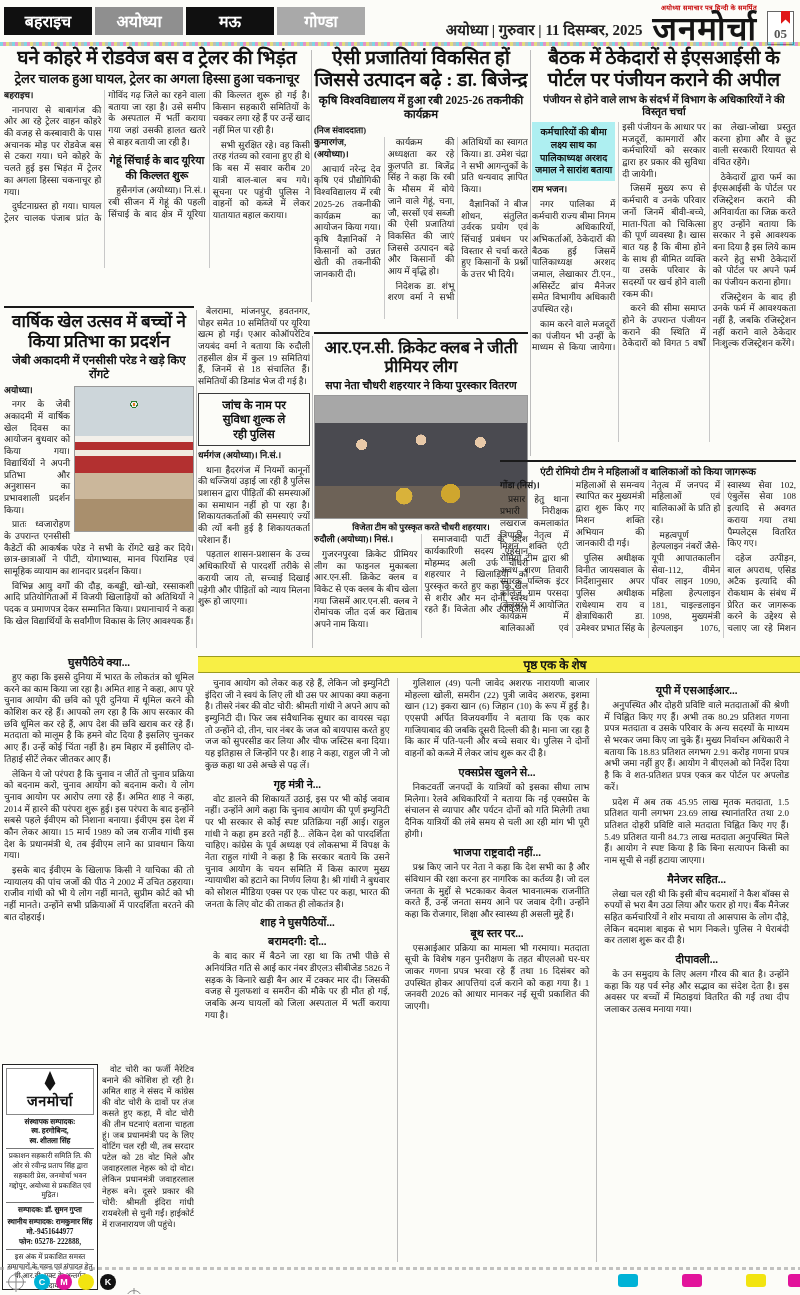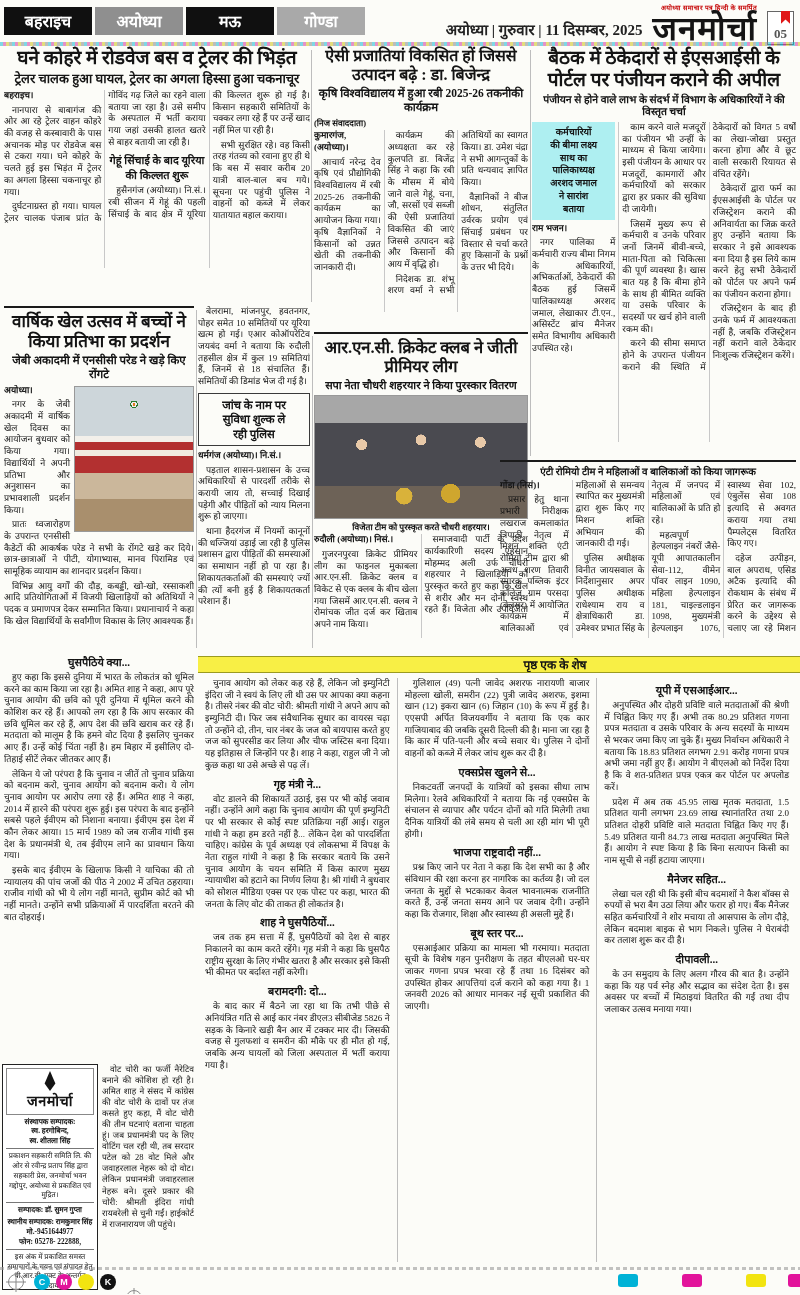--- a/index.html
+++ b/index.html
@@ -36,30 +36,30 @@
   .cols{column-gap:7px;column-rule:1px solid #c8c8c8;height:100%}
   .c3{column-count:3}.c2{column-count:2}.c4{column-count:4}
   .topline{border-top:2px solid #1a1a1a;padding-top:3px}
   .vr{position:absolute;width:1px;background:#bdbdbd}
   
   .lead{left:4px;top:46px;width:306px;height:258px}
   .lead .headline{font-size:19px}
   .lead .subhead{font-size:13px}
   .lead-body{height:178px}
   .agri{left:314px;top:46px;width:214px;height:296px}
-  .agri .headline{font-size:16px}
+  .agri .headline{font-size:19px}
   .agri .subhead{font-size:11.5px}
   .byline{font-size:8.5px;font-weight:bold;margin:0 0 2px}
   .agri-body{height:182px}
   .esic{left:532px;top:46px;width:264px;height:410px}
   .esic .headline{font-size:19px}
   .esic .subhead{font-size:10.5px}
   .esic-body{height:320px}
   .hibox{background:#aeeff1;font-size:9.5px;font-weight:bold;line-height:1.35;
-         padding:4px 18px;text-align:center;margin-bottom:3px}
+         padding:4px 3px;text-align:center;margin-bottom:3px}
   .sports{left:4px;top:306px;width:190px;height:342px}
   .sports .headline{font-size:17px}
   .sports .subhead{font-size:11.5px}
   .photo{border:1px solid #999}
   .photo-sports{float:right;width:120px;height:146px;margin:1px 0 2px 4px;
     background:
       radial-gradient(circle 5px at 50% 12%,#e07820 0 30%,#eee 30% 55%,#2d7a2d 55% 75%,transparent 76%),
       linear-gradient(180deg,#cdd6da 0 34%,#f3f0ea 34% 38%,#b33030 38% 44%,#f0eadf 44% 48%,#b33030 48% 60%,#cbb79b 60% 78%,#a98f6d 78% 100%);
   }
   .photo-cricket{width:100%;height:124px;margin:2px 0;
@@ -186,22 +186,22 @@
 </div>
 <div class="vr" style="left:196px;top:310px;height:338px"></div>
 
 <div class="abs m1">
   <div>
       <p class="para">बेलरामा, मांजनपुर, हवतनगर, पोहर समेत 10 समितियों पर यूरिया खत्म हो गई। एआर कोऑपरेटिव जयबंद वर्मा ने बताया कि रुदौली तहसील क्षेत्र में कुल 19 समितियां हैं, जिनमें से 18 संचालित हैं। समितियों की डिमांड भेज दी गई है।</p>
     </div>
   <div class="boxed-head">जांच के नाम पर सुविधा शुल्क ले रही पुलिस</div>
   <div>
       <p class="para dateline">धर्मगंज (अयोध्या)। नि.सं.।</p>
+      <p class="para">थाना हैदरगंज में नियमों कानूनों की धज्जियां उड़ाई जा रही है पुलिस प्रशासन द्वारा पीड़ितों की समस्याओं का समाधान नहीं हो पा रहा है। शिकायतकर्ताओं की समस्याएं ज्यों की त्यों बनी हुई है शिकायतकर्ता परेशान हैं।</p>
       <p class="para">पड़ताल शासन-प्रशासन के उच्च अधिकारियों से पारदर्शी तरीके से करायी जाय तो, सच्चाई दिखाई पड़ेगी और पीड़ितों को न्याय मिलना शुरू हो जाएगा।</p>
-      <p class="para">थाना हैदरगंज में नियमों कानूनों की धज्जियां उड़ाई जा रही है पुलिस प्रशासन द्वारा पीड़ितों की समस्याओं का समाधान नहीं हो पा रहा है। शिकायतकर्ताओं की समस्याएं ज्यों की त्यों बनी हुई है शिकायतकर्ता परेशान हैं।</p>
     </div>
 </div>
 <div class="vr" style="left:312px;top:336px;height:312px"></div>
 
 <div class="abs cricket topline">
   <div class="headline">आर.एन.सी. क्रिकेट क्लब ने जीती प्रीमियर लीग</div>
   <div class="subhead">सपा नेता चौधरी शहरयार ने किया पुरस्कार वितरण</div>
   <div class="photo photo-cricket"></div>
   <div class="caption">विजेता टीम को पुरस्कृत करते चौधरी शहरयार।</div>
   <div class="cols c2 cricket-body">
@@ -230,21 +230,20 @@
     <p class="para">लेकिन ये जो परंपरा है कि चुनाव न जीतें तो चुनाव प्रक्रिया को बदनाम करो, चुनाव आयोग को बदनाम करो। ये लोग चुनाव आयोग पर आरोप लगा रहे हैं। अमित शाह ने कहा, 2014 में हारने की परंपरा शुरू हुई। इस परंपरा के बाद इन्होंने सबसे पहले ईवीएम को निशाना बनाया। ईवीएम इस देश में कौन लेकर आया। 15 मार्च 1989 को जब राजीव गांधी इस देश के प्रधानमंत्री थे, तब ईवीएम लाने का प्रावधान किया गया।</p>
     <p class="para">इसके बाद ईवीएम के खिलाफ किसी ने याचिका की तो न्यायालय की पांच जजों की पीठ ने 2002 में उचित ठहराया। राजीव गांधी को भी ये लोग नहीं मानते, सुप्रीम कोर्ट को भी नहीं मानते। उन्होंने सभी प्रक्रियाओं में पारदर्शिता बरतने की बात दोहराई।</p>
   </div>
 
 <div class="abs cont">
   <div class="cont-col">
       <p class="para">चुनाव आयोग को लेकर कह रहे हैं, लेकिन जो इम्युनिटी इंदिरा जी ने स्वयं के लिए ली थी उस पर आपका क्या कहना है। तीसरे नंबर की वोट चोरी: श्रीमती गांधी ने अपने आप को इम्युनिटी दी। फिर जब संवैधानिक सुधार का वायरस चढ़ा तो उन्होंने दो, तीन, चार नंबर के जज को बायपास करते हुए जज को सुपरसीड कर लिया और चीफ जस्टिस बना दिया। यह इतिहास ले जिन्होंने पर है। शाह ने कहा, राहुल जी ने जो कुछ कहा था उसे अच्छे से पढ़ लें।</p>
       <h4 class="inline-head">गृह मंत्री ने...</h4>
       <p class="para">वोट डालने की शिकायतें उठाई, इस पर भी कोई जवाब नहीं। उन्होंने आगे कहा कि चुनाव आयोग की पूर्ण इम्युनिटी पर भी सरकार से कोई स्पष्ट प्रतिक्रिया नहीं आई। राहुल गांधी ने कहा हम डरते नहीं है... लेकिन देश को पारदर्शिता चाहिए। कांग्रेस के पूर्व अध्यक्ष एवं लोकसभा में विपक्ष के नेता राहुल गांधी ने कहा है कि सरकार बताये कि उसने चुनाव आयोग के चयन समिति में किस कारण मुख्य न्यायाधीश को हटाने का निर्णय लिया है। श्री गांधी ने बुधवार को सोशल मीडिया एक्स पर एक पोस्ट पर कहा, भारत की जनता के लिए वोट की ताकत ही लोकतंत्र है।</p>
       <h4 class="inline-head">शाह ने घुसपैठियों...</h4>
-      <p class="para">जब तक हम सत्ता में हैं, घुसपैठियों को देश से बाहर निकालने का काम करते रहेंगे। गृह मंत्री ने कहा कि घुसपैठ राष्ट्रीय सुरक्षा के लिए गंभीर खतरा है और सरकार इसे किसी भी कीमत पर बर्दाश्त नहीं करेगी।</p>
       <h4 class="inline-head">बरामदगी: दो...</h4>
       <p class="para">के बाद कार में बैठने जा रहा था कि तभी पीछे से अनियंत्रित गति से आई कार नंबर डीएल3 सीबीजेड 5826 ने सड़क के किनारे खड़ी बैन आर में टक्कर मार दी। जिसकी वजह से गुलफशां व समरीन की मौके पर ही मौत हो गई, जबकि अन्य घायलों को जिला अस्पताल में भर्ती कराया गया है।</p>
     </div>
   <div class="cont-col">
       <p class="para">गुलिशाल (49) पत्नी जावेद अशरफ नारायणी बाजार मोहल्ला खोली, समरीन (22) पुत्री जावेद अशरफ, इशमा खान (12) इकरा खान (6) जिहान (10) के रूप में हुई है। एएसपी अर्पित विजयवर्गीय ने बताया कि एक कार गाजियाबाद की जबकि दूसरी दिल्ली की है। माना जा रहा है कि कार में पति-पत्नी और बच्चे सवार थे। पुलिस ने दोनों वाहनों को कब्जे में लेकर जांच शुरू कर दी है।</p>
       <h4 class="inline-head">एक्सप्रेस खुलने से...</h4>
       <p class="para">निकटवर्ती जनपदों के यात्रियों को इसका सीधा लाभ मिलेगा। रेलवे अधिकारियों ने बताया कि नई एक्सप्रेस के संचालन से व्यापार और पर्यटन दोनों को गति मिलेगी तथा दैनिक यात्रियों की लंबे समय से चली आ रही मांग भी पूरी होगी।</p>
       <h4 class="inline-head">भाजपा राष्ट्रवादी नहीं...</h4>
       <p class="para">प्रश्न किए जाने पर नेता ने कहा कि देश सभी का है और संविधान की रक्षा करना हर नागरिक का कर्तव्य है। जो दल जनता के मुद्दों से भटकाकर केवल भावनात्मक राजनीति करते हैं, उन्हें जनता समय आने पर जवाब देगी। उन्होंने कहा कि रोजगार, शिक्षा और स्वास्थ्य ही असली मुद्दे हैं।</p>
       <h4 class="inline-head">बूथ स्तर पर...</h4>

